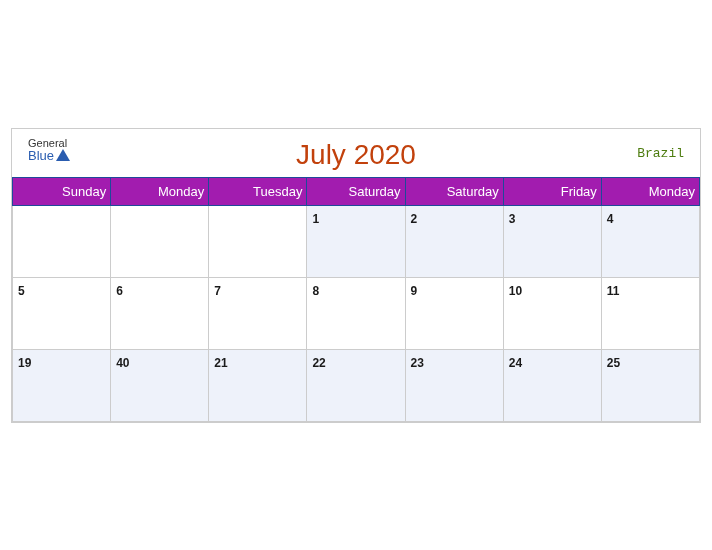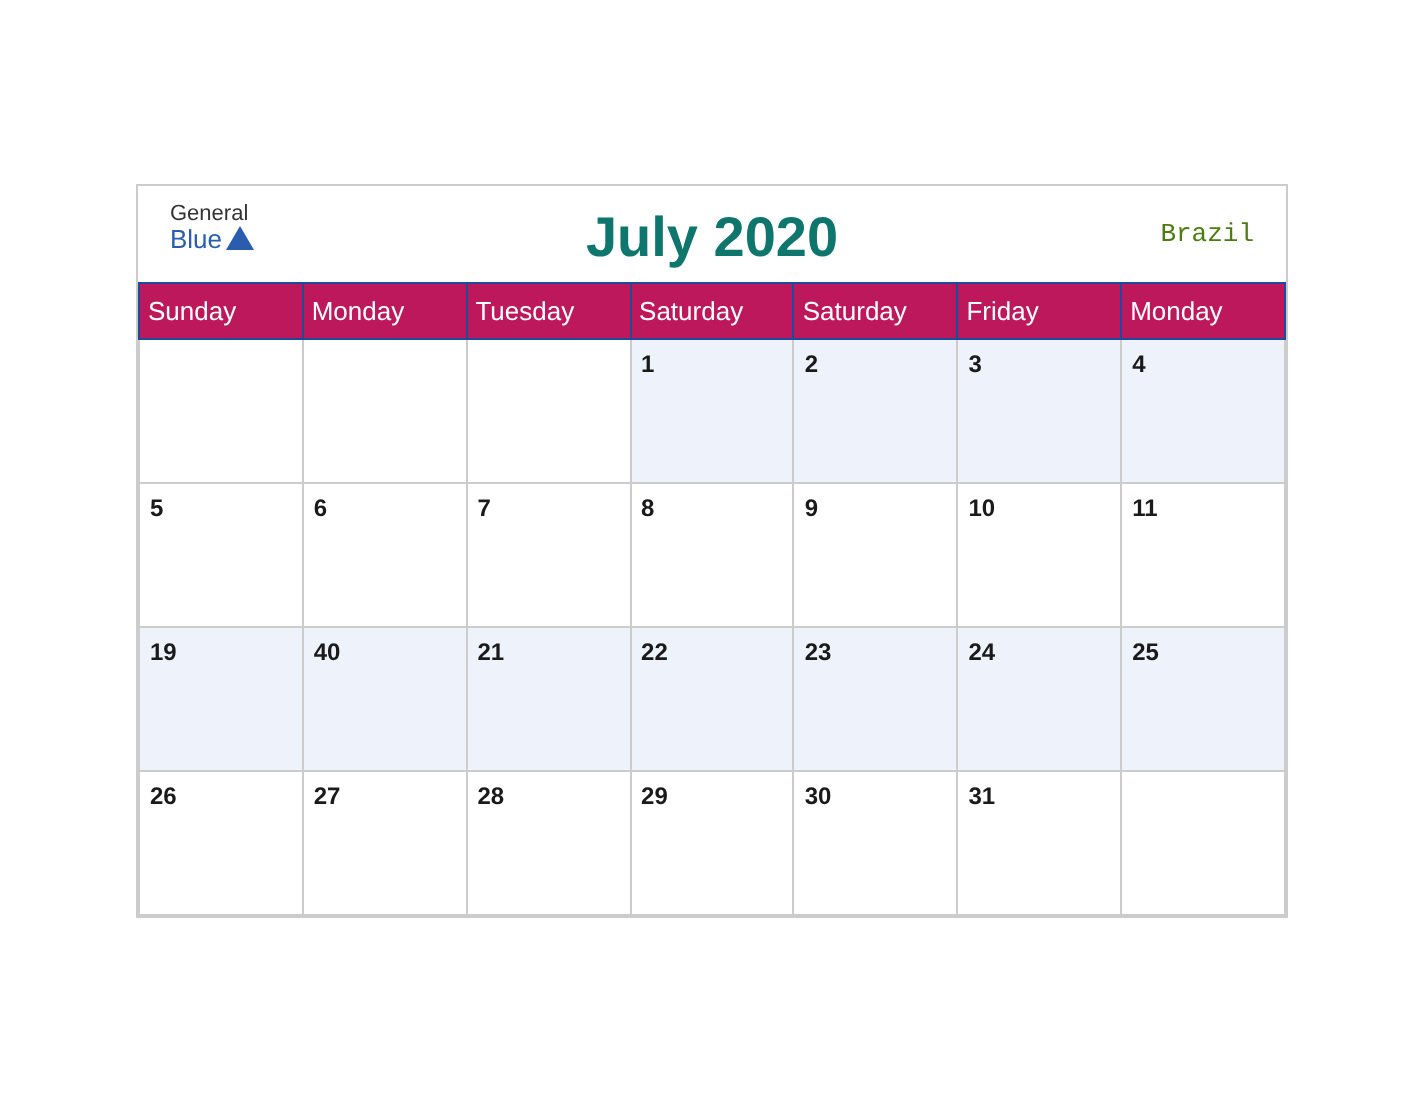--- a/index.html
+++ b/index.html
@@ -6,21 +6,21 @@
     body {
       font-family: Arial, sans-serif;
       background: #fff;
       width: 712px;
       height: 550px;
       display: flex;
       align-items: center;
       justify-content: center;
     }
     .calendar-wrapper {
-      width: 576px;
+      width: 690px;
       background: #fff;
       border: 1px solid #ccc;
     }
     .calendar-header {
       display: flex;
       align-items: center;
       justify-content: center;
       padding: 10px 16px 6px;
       position: relative;
     }
@@ -52,41 +52,41 @@
       border-left: 7px solid transparent;
       border-right: 7px solid transparent;
       border-bottom: 12px solid #2a5db0;
       display: inline-block;
       margin-left: 2px;
       position: relative;
       top: -1px;
     }
     .calendar-title {
       font-size: 28px;
-      color: #0f766e;
-      font-weight: bold;
+      color: #c2410c;
+      font-weight: normal;
       text-align: center;
     }
     .country-label {
       position: absolute;
       right: 16px;
       top: 50%;
       transform: translateY(-50%);
       font-size: 13px;
       color: #4d7c0f;
       font-family: Liberation Mono, monospace;
     }
     .calendar-grid {
       width: 100%;
       border-collapse: collapse;
     }
     .calendar-grid th {
-      background: #be185d;
+      background: #a21caf;
       color: #fff;
-      text-align: left;
+      text-align: right;
       padding: 6px 4px;
       font-size: 13px;
       font-weight: normal;
       border: 1px solid #1e4a99;
     }
     .calendar-grid td {
       border: 1px solid #ccc;
       vertical-align: top;
       width: calc(100% / 7);
       height: 72px;
@@ -157,24 +157,15 @@
         </tr>
         <tr>
           <td><span class="day-number">19</span></td>
           <td><span class="day-number">40</span></td>
           <td><span class="day-number">21</span></td>
           <td><span class="day-number">22</span></td>
           <td><span class="day-number">23</span></td>
           <td><span class="day-number">24</span></td>
           <td><span class="day-number">25</span></td>
         </tr>
-        <tr>
-          <td><span class="day-number">26</span></td>
-          <td><span class="day-number">27</span></td>
-          <td><span class="day-number">28</span></td>
-          <td><span class="day-number">29</span></td>
-          <td><span class="day-number">30</span></td>
-          <td><span class="day-number">31</span></td>
-          <td class="empty-cell"></td>
-        </tr>
       </tbody>
   </table>
 </div>
 
 </body></html>

